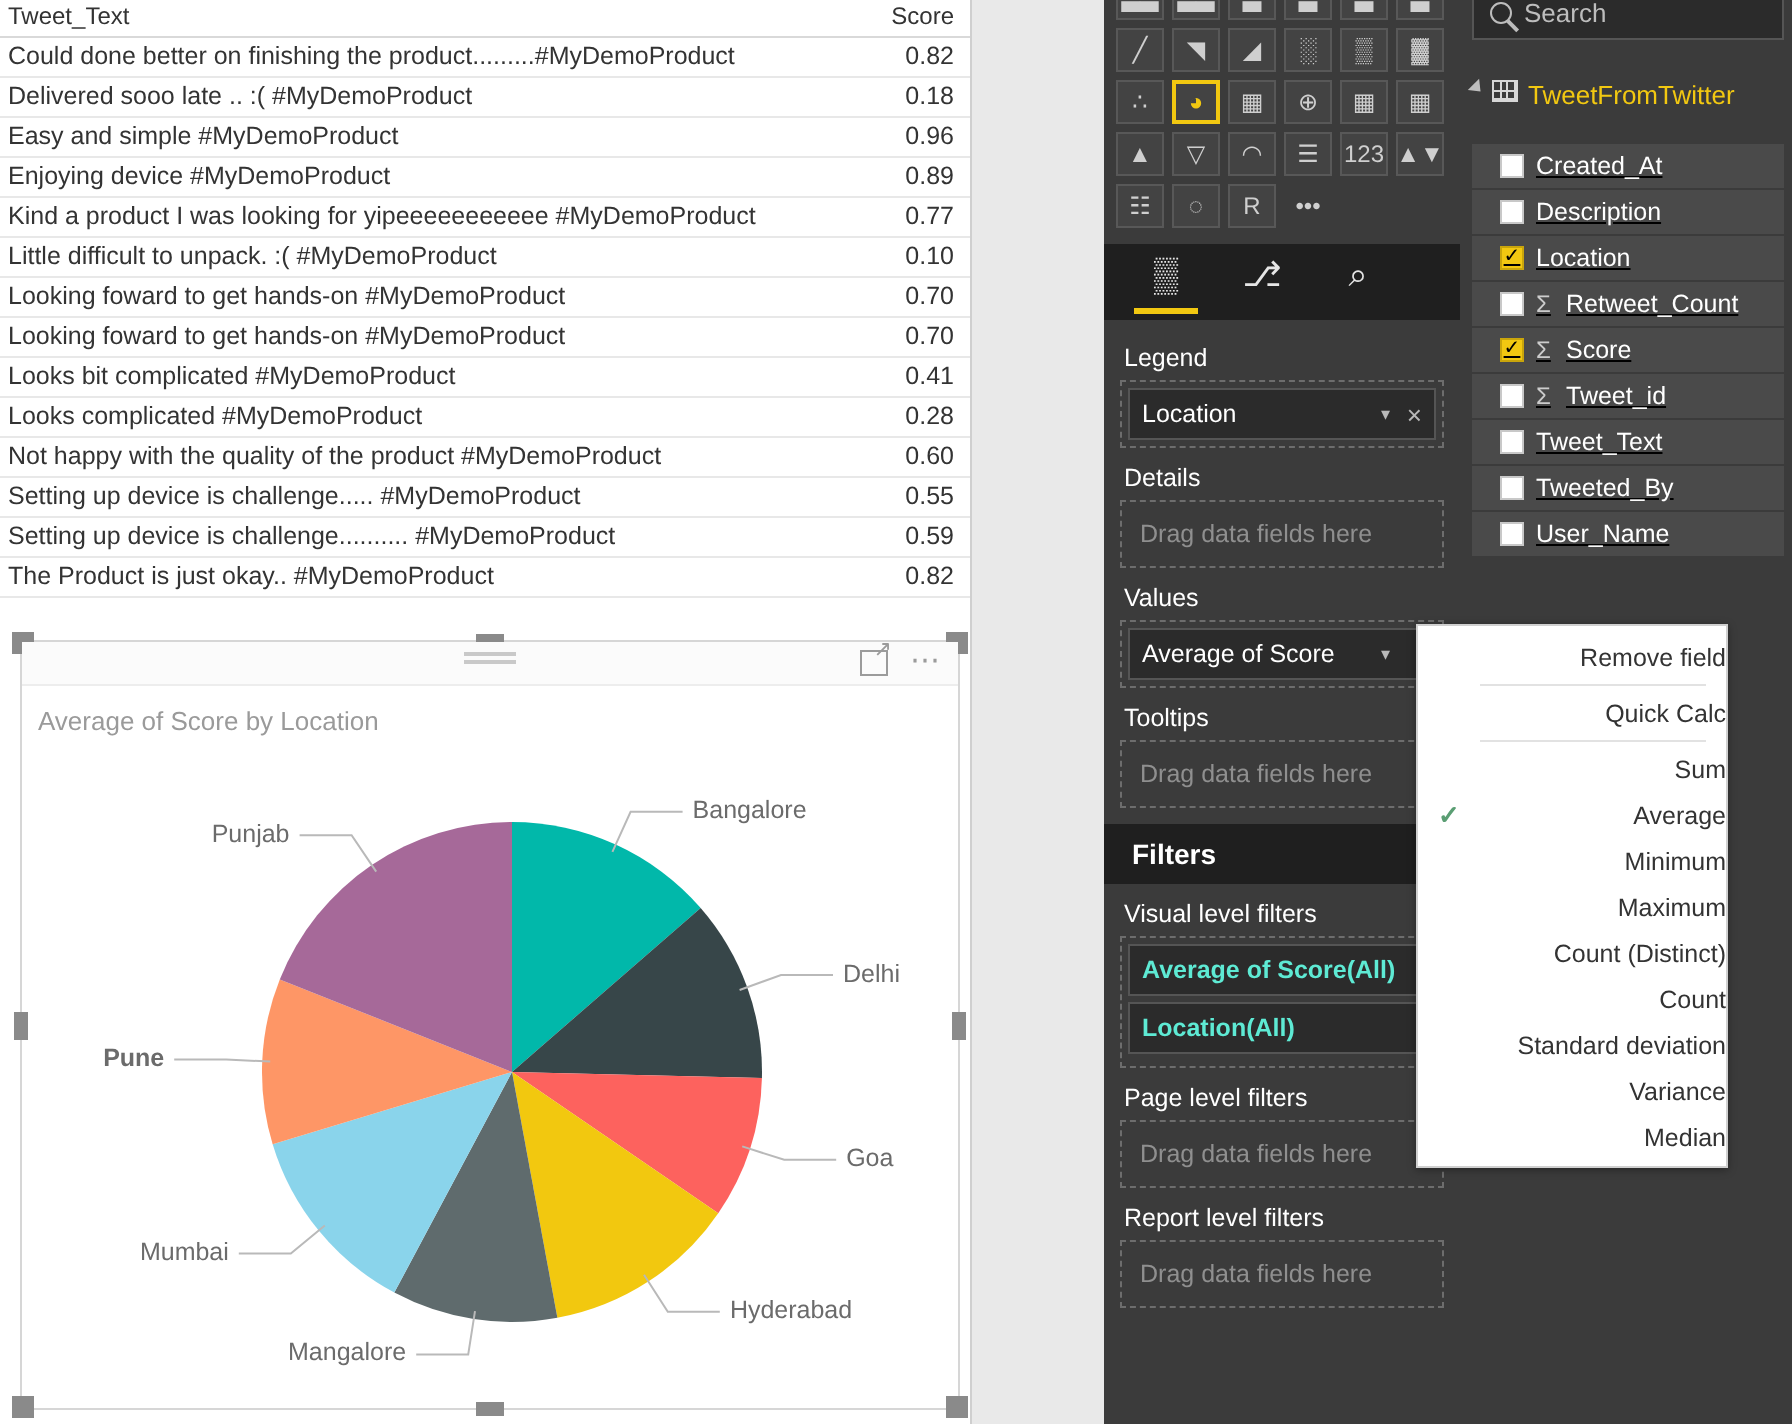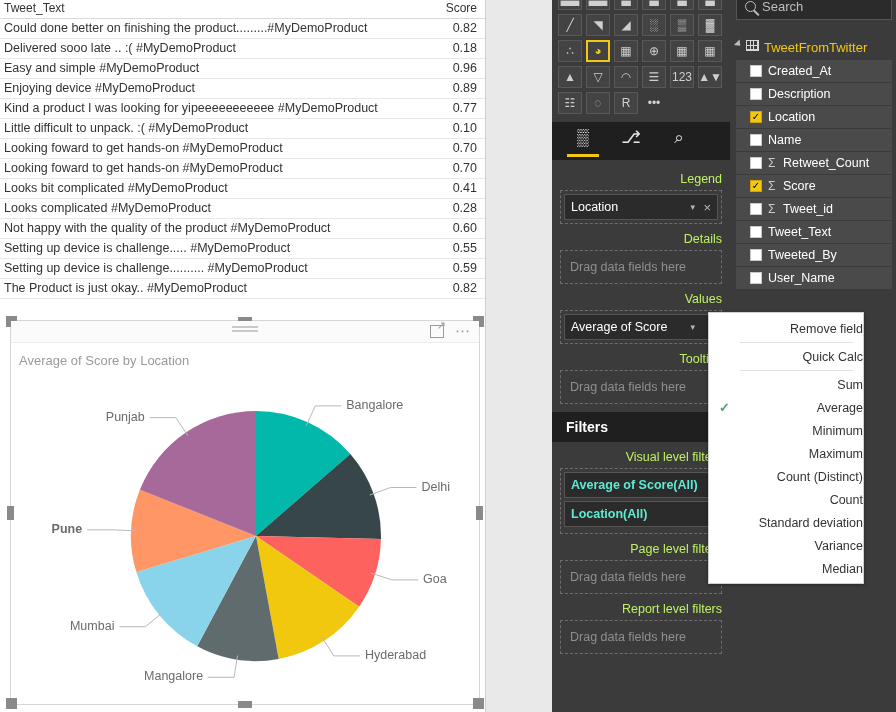--- a/index.html
+++ b/index.html
@@ -68,21 +68,21 @@
   .viz-ic.plain { border:none; background:transparent; }
 
   .viz-tabs { height:38px; background:#1f1f1f; display:flex; align-items:center;
     gap:22px; padding-left:18px; }
   .viz-tab { width:26px; height:30px; display:flex; align-items:flex-start;
     justify-content:center; padding-top:3px; position:relative; }
   .viz-tab.active::after { content:""; position:absolute; bottom:-1px; left:-3px;
     width:32px; height:3px; background:#f2c811; }
 
   .fw-section { padding:4px 8px 0 8px; }
-  .fw-label { font-size:12.5px; color:#bef264; margin:8px 0 4px 2px;text-align:right; }
+  .fw-label { font-size:12.5px; color:#ffffff; margin:8px 0 4px 2px; }
   .fw-well { border:1px dashed #6d6d6d; padding:3px; }
   .fw-chip { background:#2b2b2b; border:1px solid #555; height:26px; display:flex;
     align-items:center; padding:0 6px; font-size:12.5px; color:#ffffff;
     position:relative; }
   .fw-chip .caret { position:absolute; right:22px; color:#b9b9b9; font-size:9px; }
   .fw-chip .x { position:absolute; right:6px; color:#b9b9b9; font-size:13px; }
   .fw-empty { height:26px; display:flex; align-items:center; padding:0 6px;
     font-size:12.5px; color:#8f8f8f; }
 
   .filters-hdr { margin-top:8px; height:30px; background:#1f1f1f; display:flex;
@@ -103,21 +103,21 @@
   .mag::after { content:""; position:absolute; right:-5px; bottom:-3px; width:7px;
     height:1.6px; background:#bdbdbd; transform:rotate(45deg); }
   .tbl-node { position:absolute; left:6px; top:40px; width:156px; height:20px;
     display:flex; align-items:flex-start; gap:5px; }
   .tri { width:0; height:0; border-left:5px solid #bdbdbd; border-top:4px solid transparent;
     border-bottom:4px solid transparent; transform:rotate(45deg); flex:none; }
   .grid-ic { width:13px; height:11px; border:1.3px solid #d7d7d7; flex:none;
     display:grid; grid-template-columns:1fr 1fr 1fr; grid-template-rows:1fr 1fr; }
   .grid-ic i { border-right:1px solid #d7d7d7; border-bottom:1px solid #d7d7d7; }
   .tbl-node span { font-size:13px; color:#f2c811; }
-  .field-list { position:absolute; left:6px; top:60px; width:156px; }
+  .field-list { position:absolute; left:6px; top:72px; width:156px;text-decoration:underline; }
   .field-row { height:23px; display:flex; align-items:center; gap:6px;
     padding-left:14px; background:#4a4a4a; border-bottom:1px solid #3b3b3b; }
   .cb { width:12px; height:12px; background:#ffffff; border:1px solid #c8c8c8;
     flex:none; display:flex; align-items:center; justify-content:center;
     font-size:10px; color:#000; line-height:1; }
   .cb.on { background:#f2c811; border-color:#c9a50b; }
   .sigma { font-size:12px; color:#cccccc; flex:none; width:9px; }
   .field-row span.nm { font-size:12.5px; color:#ffffff; }
 
   
@@ -393,24 +393,20 @@
         <div class="field-row">
           <span class="cb"></span>
           <span class="nm">Description</span>
         </div>
         <div class="field-row">
           <span class="cb on">✓</span>
           <span class="nm">Location</span>
         </div>
         <div class="field-row">
           <span class="cb"></span>
-          <span class="nm">Name</span>
-        </div>
-        <div class="field-row">
-          <span class="cb"></span>
           <span class="sigma">Σ</span>
           <span class="nm">Retweet_Count</span>
         </div>
         <div class="field-row">
           <span class="cb on">✓</span>
           <span class="sigma">Σ</span>
           <span class="nm">Score</span>
         </div>
         <div class="field-row">
           <span class="cb"></span>

